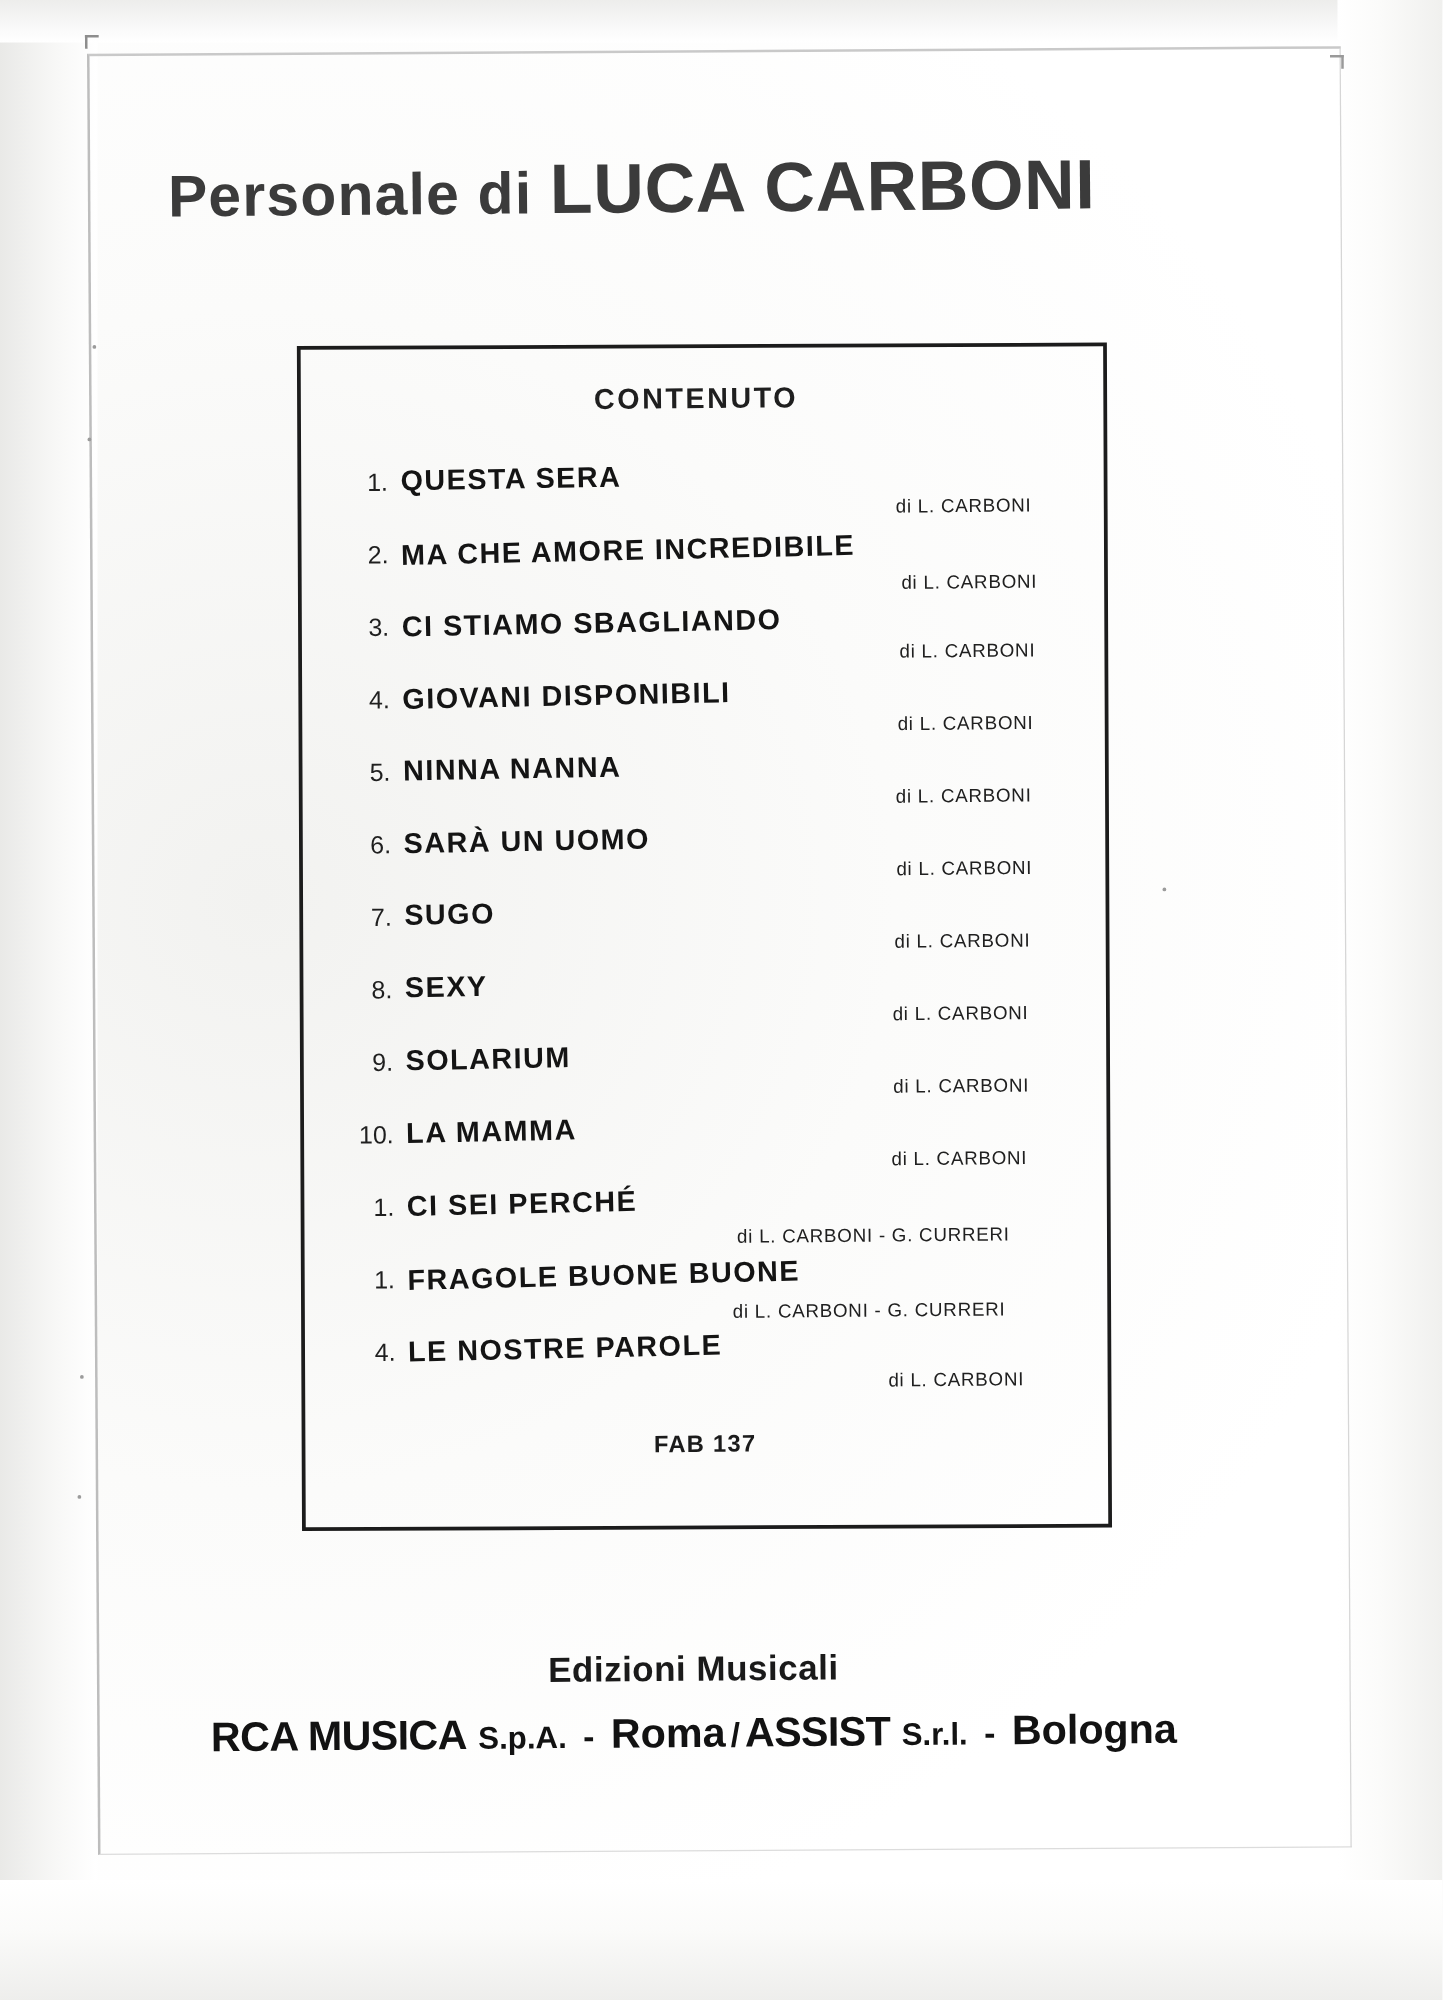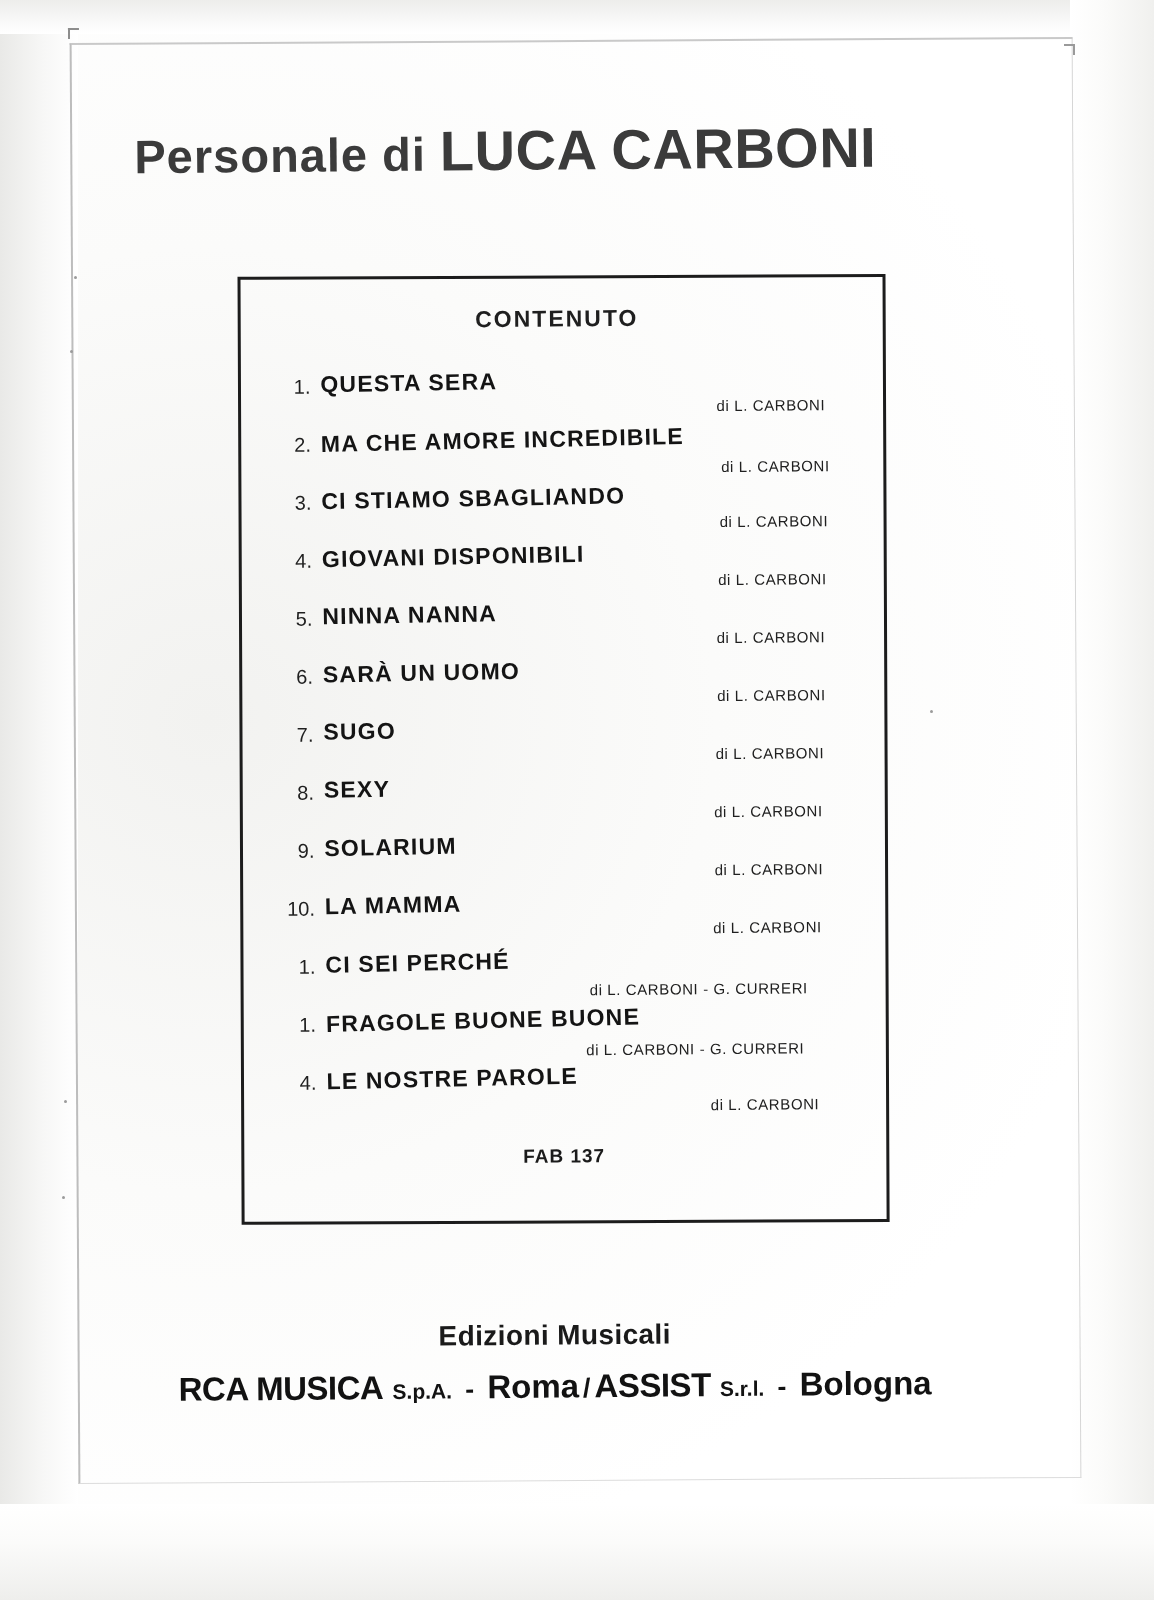--- a/index.html
+++ b/index.html
@@ -202,21 +202,21 @@
     font-size: 33px;
     font-weight: bold;
     color: #121212;
     white-space: nowrap;
   }
   .pub-line2 .cond {
     font-size: 33px;
     letter-spacing: -0.5px;
   }
   .pub-line2 .small {
-    font-size: 21px;
+    font-size: 25px;
   }
   .pub-line2 .sep {
     font-size: 27px;
     padding: 0 4px;
   }
 </style>
 </head>
 <body>
 
 <div class="page-scan">

